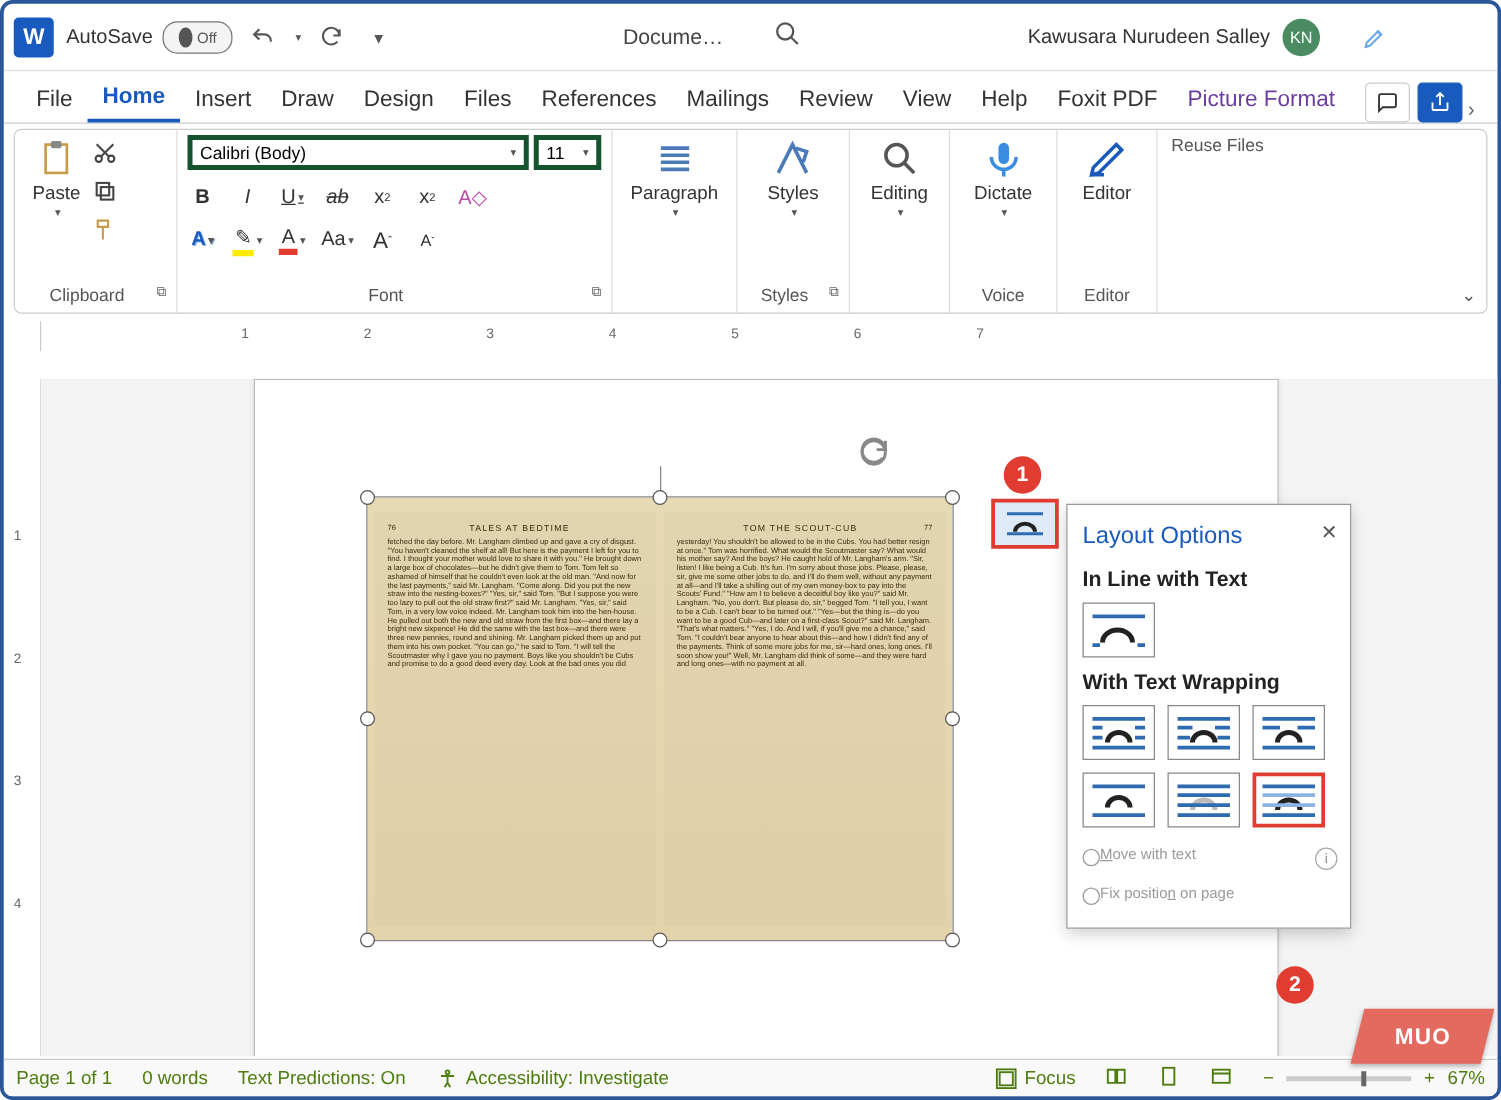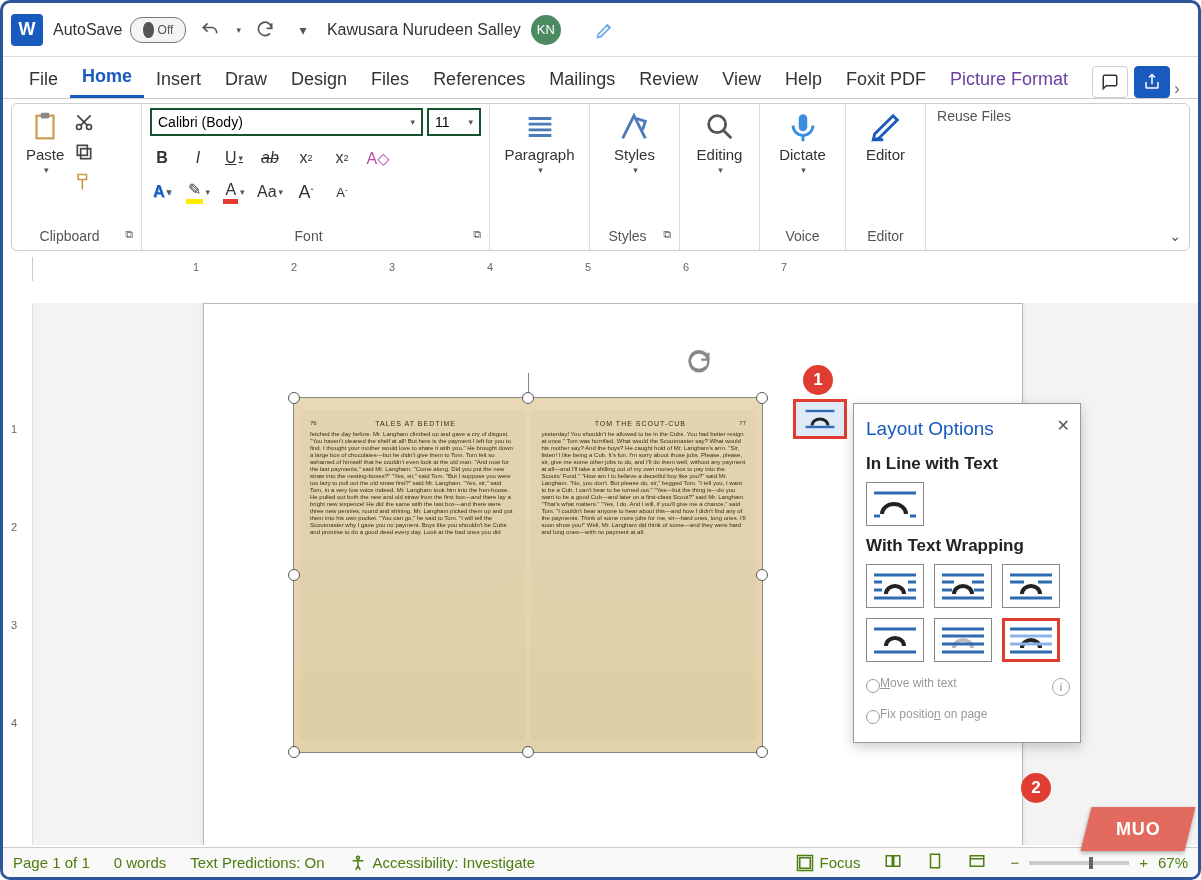--- a/index.html
+++ b/index.html
@@ -36,21 +36,21 @@
   .group-body{flex:1; display:flex; align-items:flex-start; gap:4px;}
   .group-label { font-size:14px; color:#555; text-align:center; padding-bottom:2px;}
   .launcher { float:right; font-size:11px; color:#666; margin-left:6px;}
   
   .big-btn { display:flex; flex-direction:column; align-items:center; gap:2px; padding:2px 6px; font-size:15px; color:#333;}
   .big-btn svg{width:34px;height:34px;}
   
   .small-stack { display:flex; flex-direction:column; gap:6px; padding-top:4px;}
   .small-stack svg{width:20px;height:20px; color:#444;}
   
-  .font-combo { border:2px solid #14532d; height:28px; padding:2px 6px; font-size:14px; background:#fff; display:flex; align-items:center; justify-content:space-between; gap:6px;}
+  .font-combo { border:4px solid #14532d; height:28px; padding:2px 6px; font-size:14px; background:#fff; display:flex; align-items:center; justify-content:space-between; gap:6px;}
   .font-row{display:flex; gap:4px; margin-bottom:4px;}
   .fmt-row { display:flex; gap:12px; align-items:center; margin-bottom:4px;}
   .fmt-btn { width:24px; height:24px; display:flex; align-items:center; justify-content:center; font-size:16px; color:#333;}
   .caret { font-size:9px; color:#555; margin-left:2px;}
   
   .ribbon-collapse { position:absolute; right:8px; bottom:6px; font-size:14px; color:#555;}
 
   
   .ruler-row { display:flex; height:24px; margin-top:6px;}
   .corner { width:30px; border-right:1px solid #ccc;}
@@ -127,20 +127,27 @@
       </svg>
     </div>
   <span class="caret">▾</span>
   <div class="qa-btn">
       <svg viewBox="0 0 24 24" fill="none" stroke="currentColor" stroke-width="2">
         <path d="M20 10a8 8 0 10-2 6"></path>
         <path d="M20 4v6h-6"></path>
       </svg>
     </div>
   <div class="qa-btn" style="font-size:14px;">▾</div>
+  <div class="title-center">
+    <span class="doc-title">Docume…</span>
+    <span class="search-icon"><svg viewBox="0 0 24 24" fill="none" stroke="currentColor" stroke-width="2">
+          <circle cx="10" cy="10" r="7"></circle>
+          <line x1="21" y1="21" x2="15" y2="15"></line>
+        </svg></span>
+  </div>
   <div class="user-area">
     <span>Kawusara Nurudeen Salley</span>
     <div class="avatar">KN</div>
   </div>
   <div class="qa-btn">
       <svg viewBox="0 0 24 24" fill="none" stroke="#6aa8e8" stroke-width="2">
         <path d="M3 21l4-1 11-11-3-3L4 17z"></path>
         <path d="M14 6l3 3"></path>
       </svg>
     </div>

